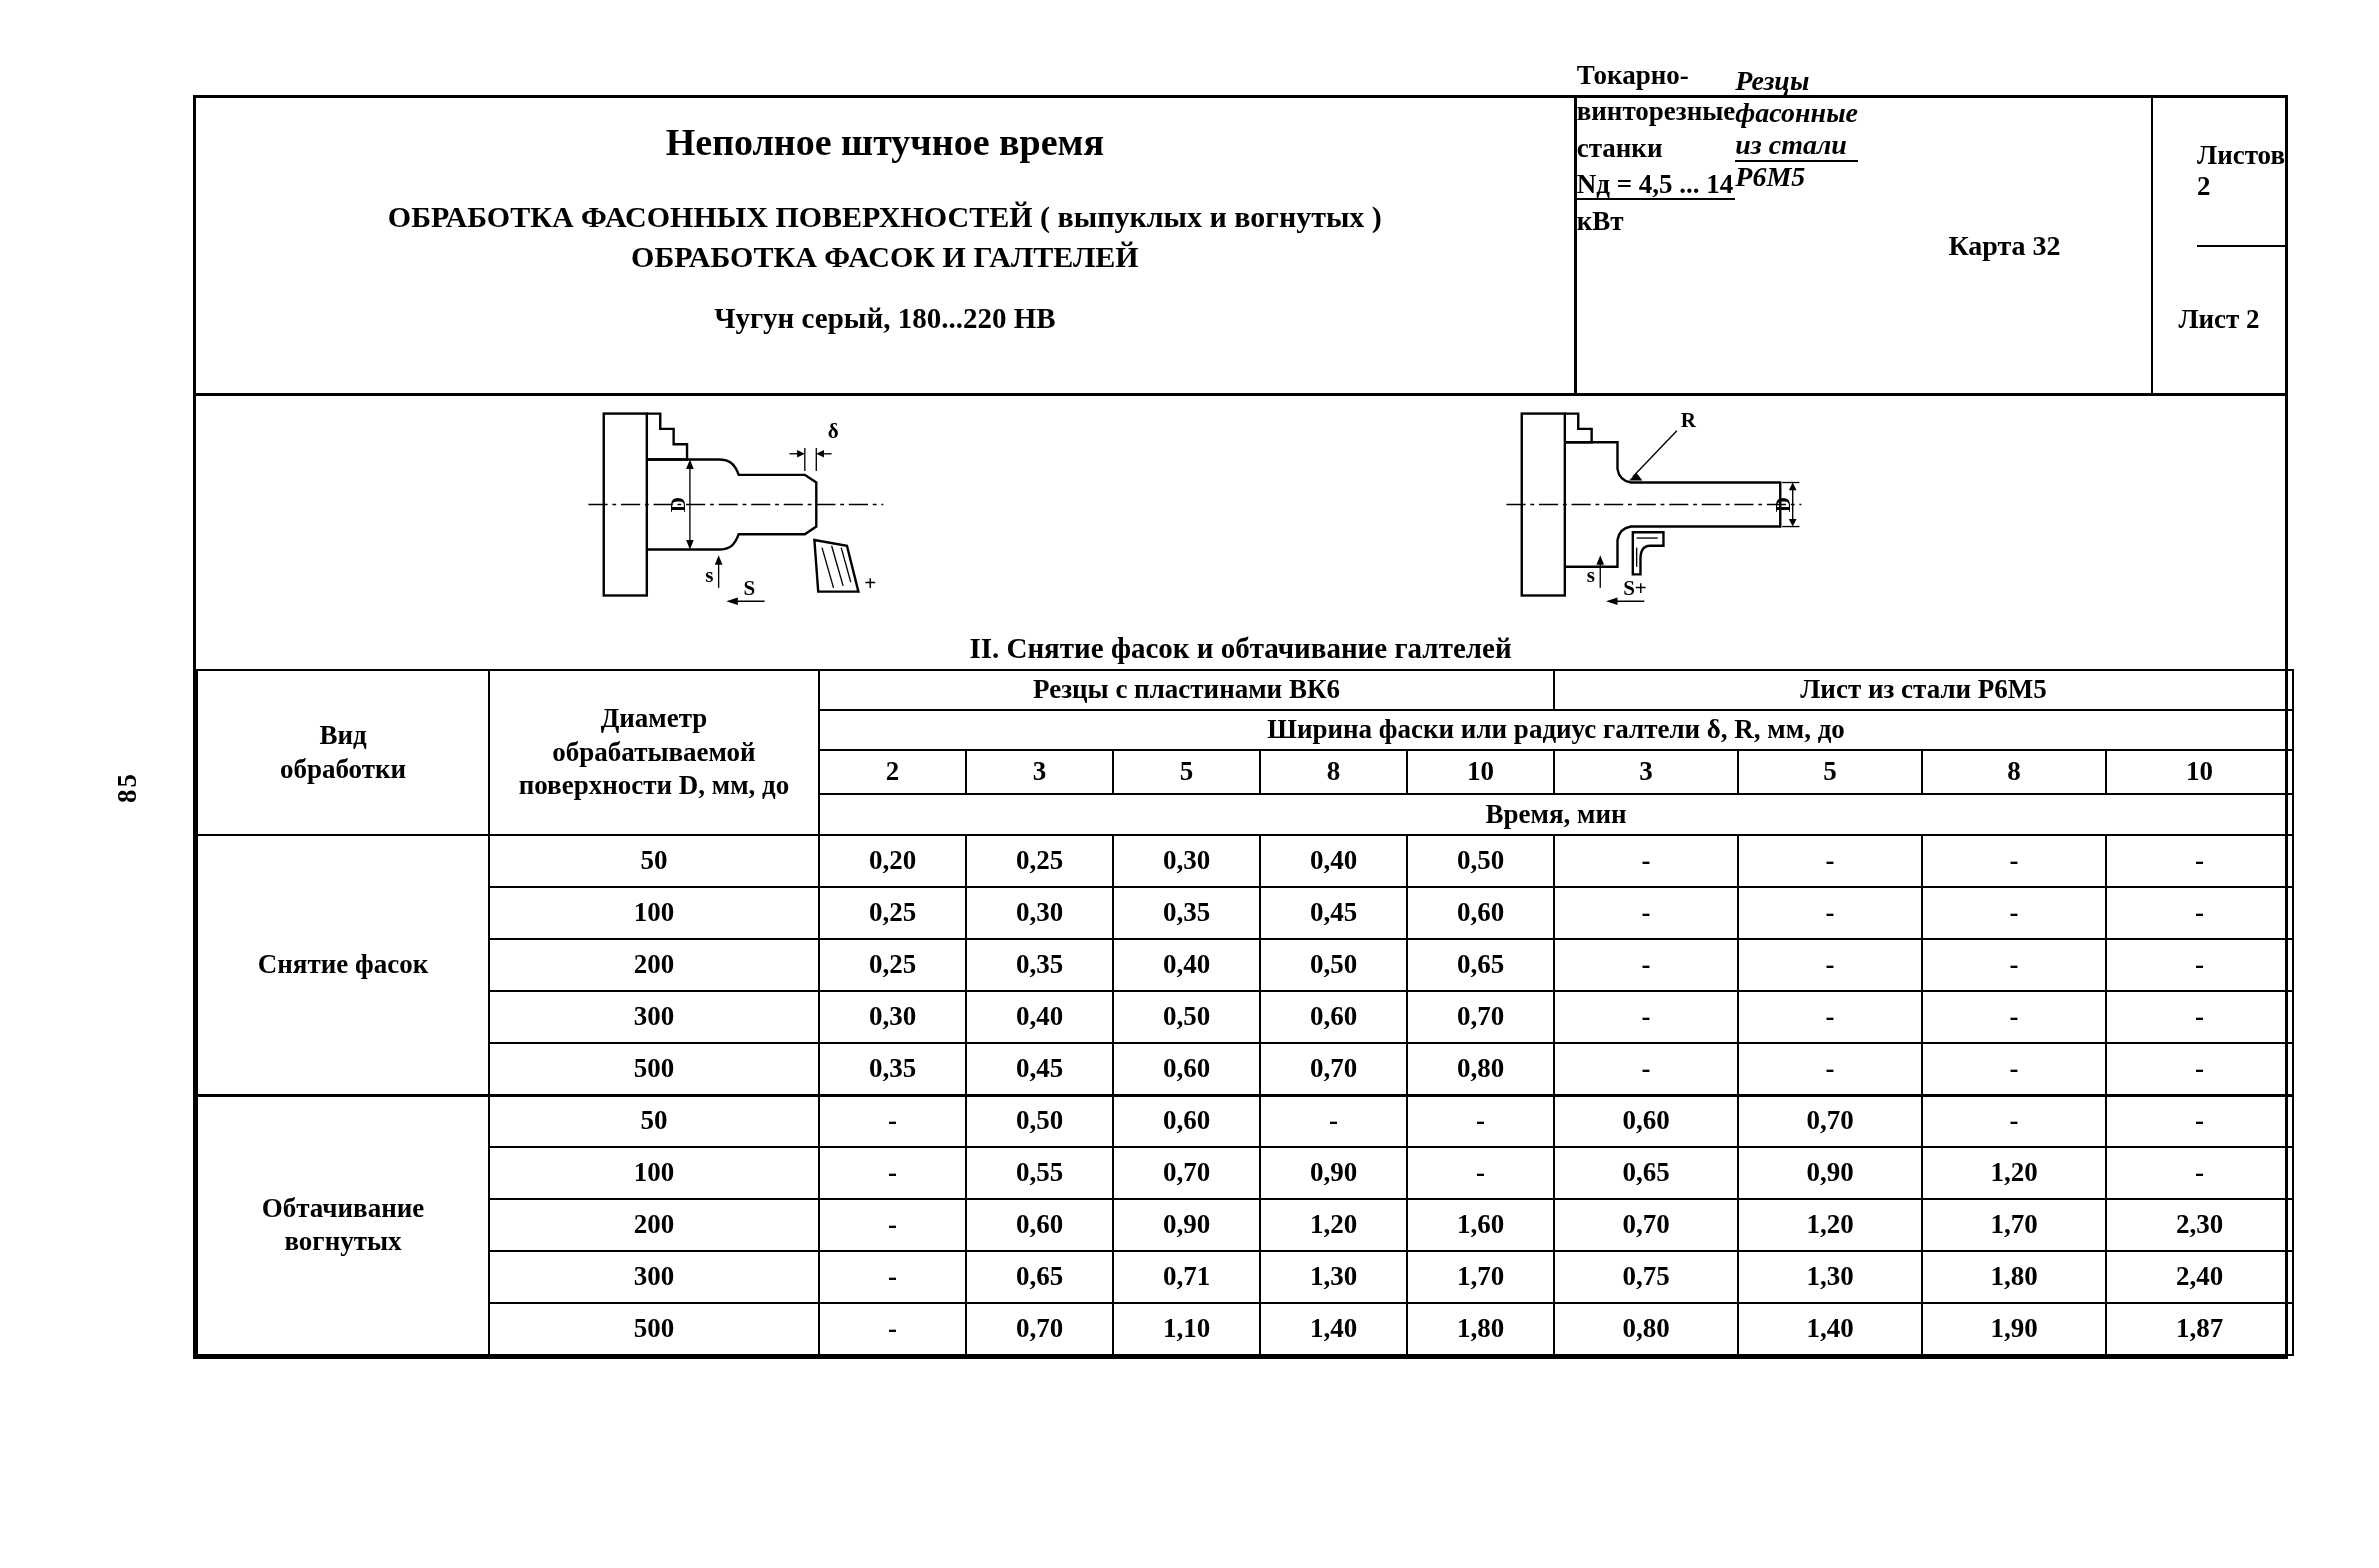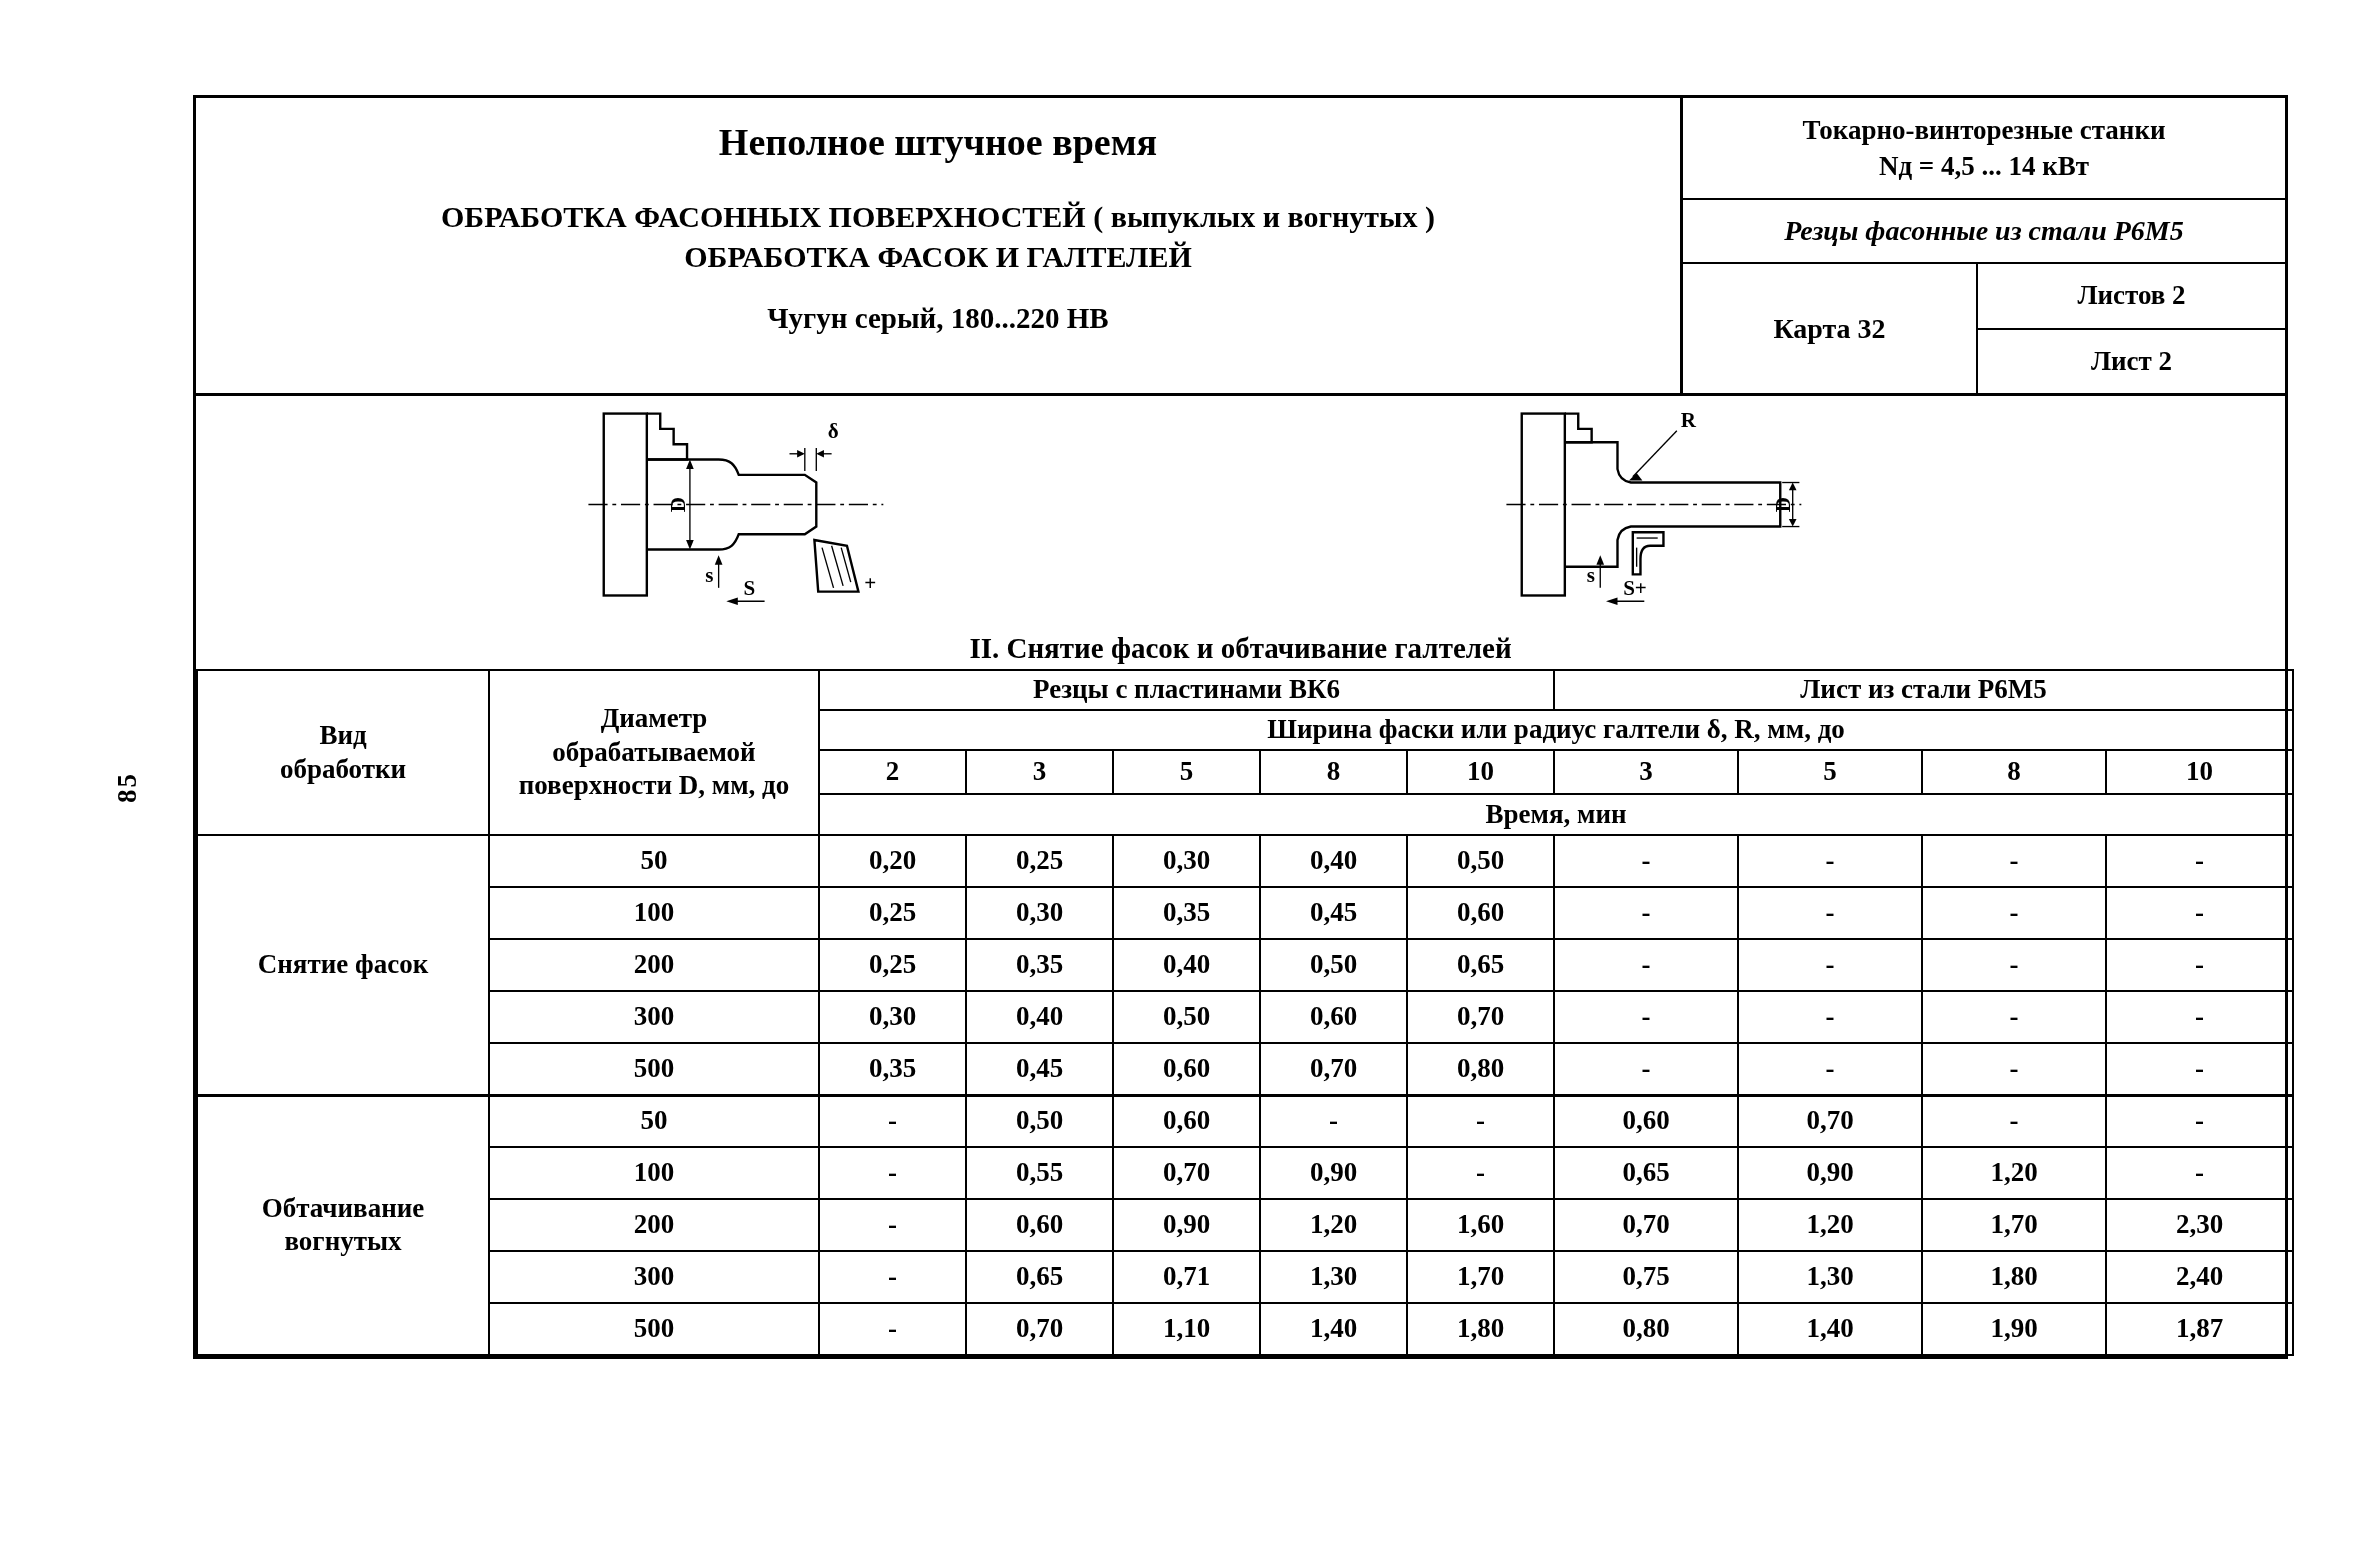--- a/index.html
+++ b/index.html
@@ -26,21 +26,21 @@
   .header-band { display:flex; border-bottom:3px solid #000; height:298px; }
   .h-left {
     width:1487px; border-right:3px solid #000;
     display:flex; flex-direction:column; align-items:center; text-align:center;
   }
   .hl-time { margin-top:22px; font-size:38px; font-weight:700; }
   .hl-t1   { margin-top:36px; font-size:30px; font-weight:700; }
   .hl-t2   { margin-top:6px;  font-size:30px; font-weight:700; }
   .hl-mat  { margin-top:28px; font-size:29px; font-weight:700; }
 
-  .h-right { flex:1; display:flex; flex-direction:column; }
+  .h-right { flex:1; display:flex; flex-direction:row; }
   .hr-machine {
     height:102px; border-bottom:2px solid #000;
     display:flex; flex-direction:column; align-items:center; justify-content:center;
     font-weight:700; font-size:27px; line-height:1.35;
   }
   .hr-tool {
     height:64px; border-bottom:2px solid #000;
     display:flex; align-items:center; justify-content:center;
     font-weight:700; font-style:italic; font-size:28px;
   }
@@ -48,21 +48,21 @@
   .hr-card {
     width:295px; border-right:2px solid #000;
     display:flex; align-items:center; justify-content:center;
     font-weight:700; font-size:28px;
   }
   .hr-sheets { flex:1; display:flex; flex-direction:column; }
   .hr-sheets .cellrow {
     flex:1; display:flex; align-items:center; justify-content:center;
     font-weight:700; font-size:27px;
   }
-  .hr-sheets .cellrow:first-child { border-bottom:2px solid #000; }
+  .hr-sheets .cellrow:first-child { border-bottom:2px solid #000;margin-left:44px; }
 
   
   .draw-band { position:relative; height:273px; }
   .draw { position:absolute; top:8px; height:225px; }
   .draw-left  { left:372px;  width:330px; }
   .draw-right { left:1290px; width:330px; }
   .section-title {
     position:absolute; left:0; right:0; bottom:4px;
     text-align:center; font-weight:700; font-size:29px;
   }

